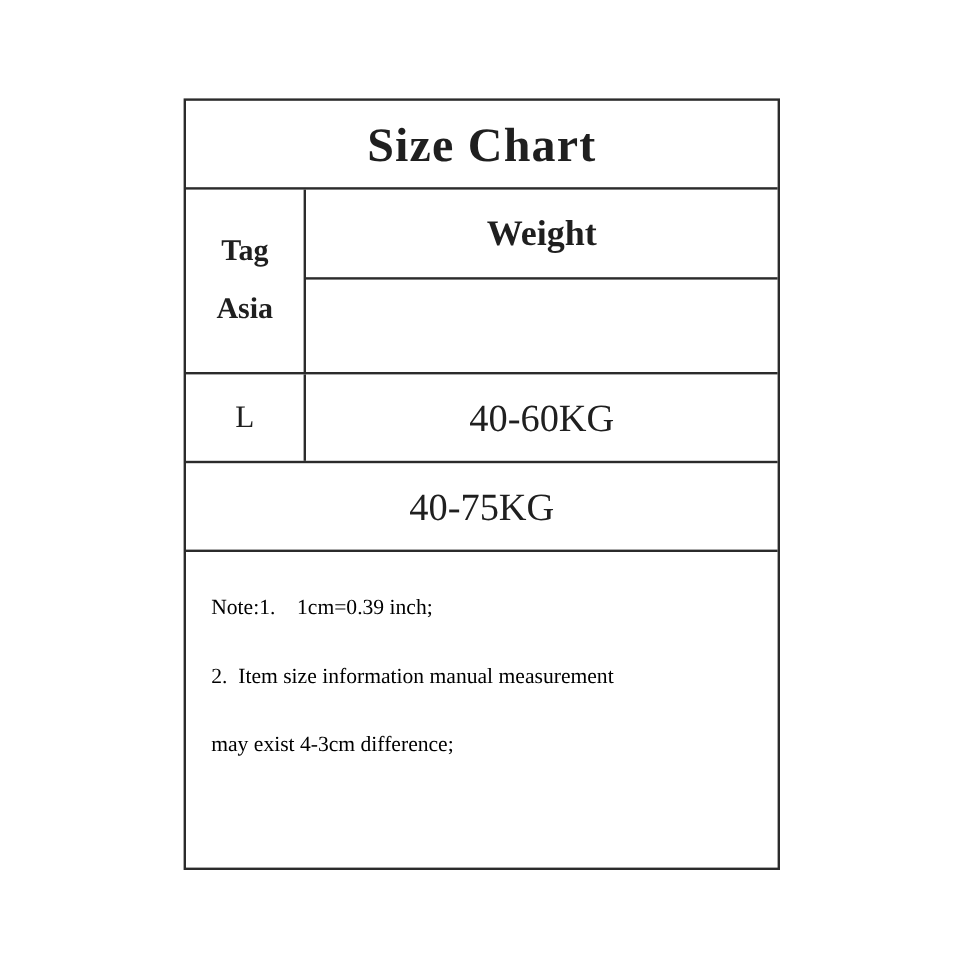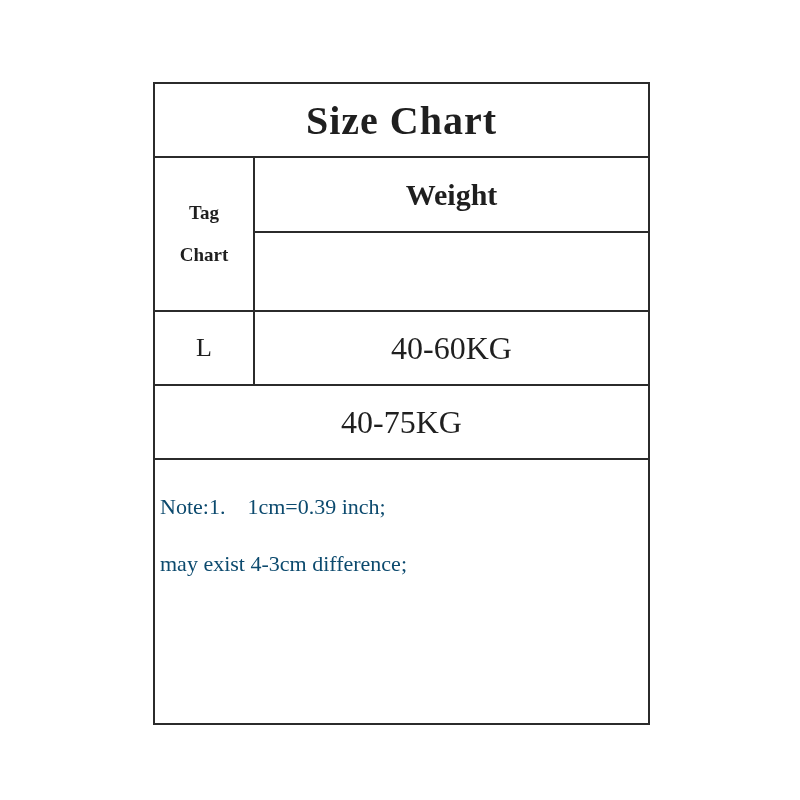--- a/index.html
+++ b/index.html
@@ -52,21 +52,21 @@
   .tag-cell {
     width: 98px;
     flex: 0 0 98px;
     border-right: 2px solid #2b2b2b;
     box-sizing: content-box;
     display: flex;
     flex-direction: column;
     align-items: center;
     justify-content: center;
     gap: 20px;
-    font-size: 19px;
+    font-size: 25px;
     font-weight: bold;
   }
   .header-right {
     flex: 1;
     display: flex;
     flex-direction: column;
   }
   .weight-cell {
     flex: 0 0 75px;
     border-bottom: 2px solid #2b2b2b;
@@ -102,56 +102,57 @@
   }
   .value-cell {
     flex: 1;
     display: flex;
     align-items: center;
     justify-content: center;
     font-size: 32px;
   }
   .notes-section {
     flex: 1;
-    padding: 18px 8px 0 5px;
-    color: #0c4a6e;
-    font-size: 22px;
+    padding: 18px 8px 0 21px;
+    color: #000000;
+    font-size: 18px;
   }
   .notes-section p {
     margin: 0;
     line-height: 57px;
     white-space: pre-wrap;
   }
 </style>
 </head>
 <body>
 
 <div class="page">
   <div class="size-table">
 
     <div class="title-row">Size Chart</div>
 
     <div class="header-row">
       <div class="tag-cell">
         <span>Tag</span>
-        <span>Chart</span>
+        <span>Asia</span>
       </div>
       <div class="header-right">
         <div class="weight-cell">Weight</div>
       </div>
     </div>
 
     <div class="data-row">
       <div class="size-cell">L</div>
       <div class="value-cell">40-60KG</div>
     </div>
 
     <div class="data-row">
       <div class="value-cell">40-75KG</div>
     </div>
 
     <div class="notes-section">
       <p>Note:1.    1cm=0.39 inch;</p>
+      <p>2.  Item size information manual measurement</p>
       <p>may exist 4-3cm difference;</p>
     </div>
 
   </div>
 </div>
 
 </body></html>

